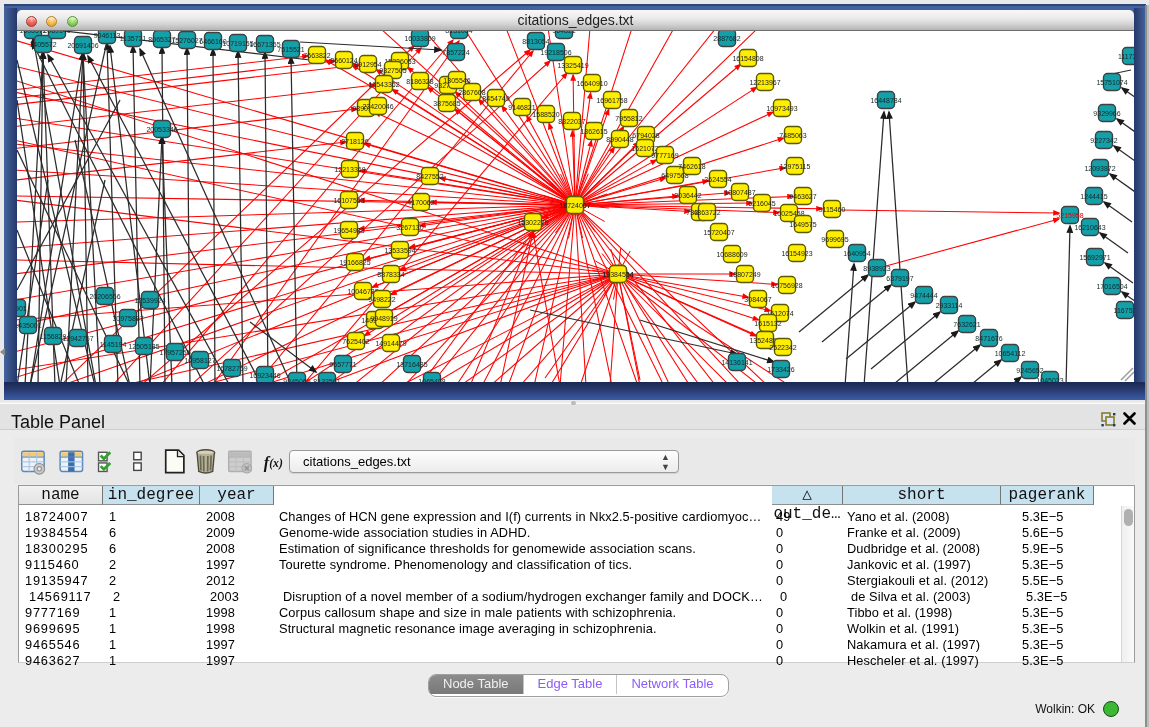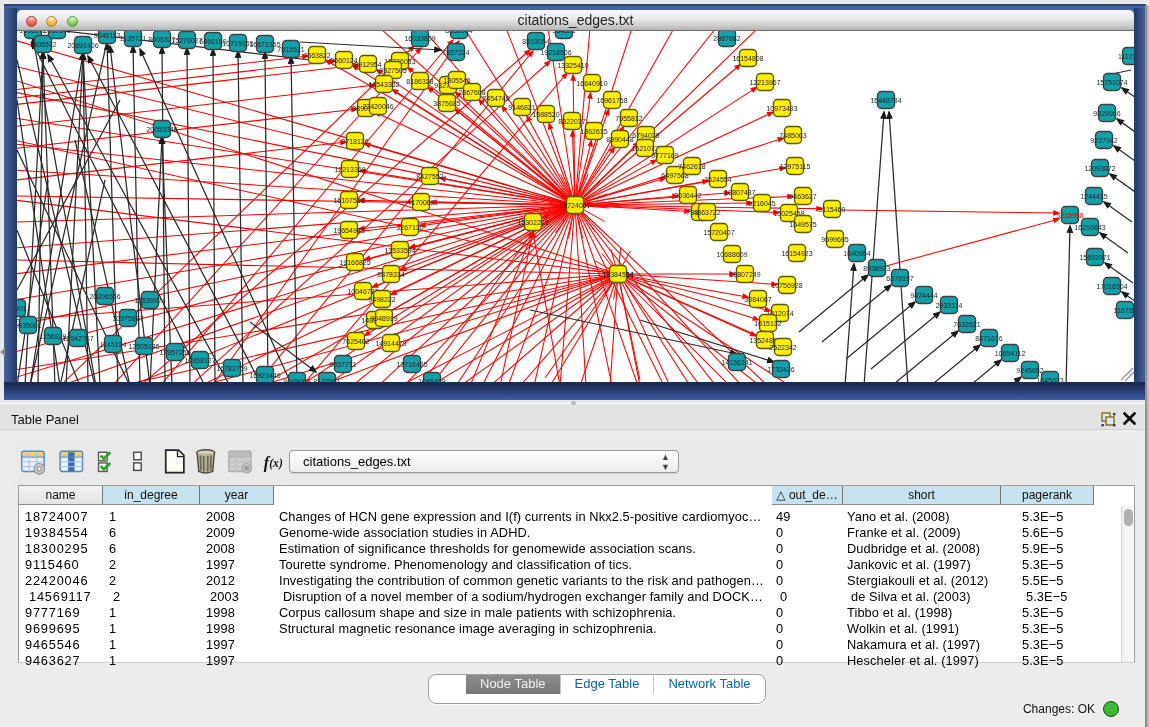--- a/index.html
+++ b/index.html
@@ -15,44 +15,44 @@
 #title { position:absolute; left:0; top:2px; width:100%; text-align:center; font-size:14px; color:#222; }
 .tl { position:absolute; top:15.5px; width:11px; height:11px; border-radius:50%; box-shadow:inset 0 1.5px 1px rgba(255,255,255,0.65); }
 #tl1 { left:26px; background:radial-gradient(circle at 50% 30%, #f9b8b2 0%, #ee6a5e 40%, #d33a2e 100%); border:1px solid #a33; }
 #tl2 { left:46px; background:radial-gradient(circle at 50% 30%, #fde7b0 0%, #f6bd4e 45%, #dd9320 100%); border:1px solid #b7801f; }
 #tl3 { left:67px; background:radial-gradient(circle at 50% 30%, #d2f3b5 0%, #8ed965 45%, #5ba733 100%); border:1px solid #5d9334; }
 #graph { position:absolute; left:17px; top:31px; width:1117px; height:351px; background:#fff; overflow:hidden; }
 #rightstrip { position:absolute; right:0; top:5px; width:4px; height:722px; background:linear-gradient(90deg,#8e8e8e 0,#8e8e8e 2px,#bdbdbd 2px); }
 
 #panel { position:absolute; left:0; top:402px; width:1146px; height:325px; background:#ececec; }
 #panelhead { position:absolute; left:0; top:1px; width:1146px; height:27px; background:#e3e3e3; border-top:1px solid #fdfdfd; border-bottom:1px solid #cfcfcf; }
-#panelhead .t { position:absolute; left:11px; top:8px; font-size:13px; color:#111; }
+#panelhead .t { position:absolute; left:11px; top:8px; font-size:18px; color:#111; }
 #floaticon { position:absolute; left:1101px; top:412px; width:15px; height:15px; }
 #closex { position:absolute; left:1123px; top:412px; width:13px; height:13px; }
 #toolbar { position:absolute; left:14px; top:438px; width:1121px; height:46px; background:#e9e9e9; }
 #combo { position:absolute; left:275px; top:12px; width:390px; height:23px; border:1px solid #9a9a9a; border-radius:4px; background:linear-gradient(#fdfdfd,#ececec); font-size:13px; color:#000; line-height:21px; padding-left:13px; box-shadow:0 1px 1px rgba(0,0,0,0.1); }
 #combo .ud { position:absolute; right:8px; top:1px; font-size:9px; color:#444; line-height:10px; text-align:center; }
 
 #tablewrap { position:absolute; left:18px; top:485px; width:1117px; height:178px; background:#fff; border:1px solid #9b9b9b; border-bottom:1px solid #cfcfcf; }
 .hrow { position:absolute; left:0; top:0; height:19px; width:1115px; }
-.hcell { position:absolute; top:0; height:19px; background:#c6e2ef; border-right:1px solid #757575; border-bottom:1px solid #8e8e8e; font-size:12px; color:#111; text-align:center; line-height:19px; }
+.hcell { position:absolute; top:0; height:19px; background:#c6e2ef; border-right:1px solid #757575; border-bottom:1px solid #8e8e8e; font-size:16px; color:#111; text-align:center; line-height:19px;font-family:Liberation Mono, monospace; }
 .hname { background:linear-gradient(#f2f2f2,#e3e3e3); border-right:1px solid #757575; }
 .trow { position:absolute; font-size:12.8px; letter-spacing:0.1px; color:#000; height:16px; line-height:16px; white-space:nowrap; }
 .c1 { position:absolute; left:6px; letter-spacing:0.8px; }
 .c2 { position:absolute; left:90px; }
 .c3 { position:absolute; left:187px; }
 .c4 { position:absolute; left:260px; }
 .c5 { position:absolute; left:757px; }
 .c6 { position:absolute; left:828px; }
 .c7 { position:absolute; left:988px;margin-left:15px; }
 #vscroll { position:absolute; left:1102px; top:20px; width:13px; height:156px; background:linear-gradient(90deg,#efefef,#fafafa); border-left:1px solid #d6d6d6; }
 #vthumb { position:absolute; left:2px; top:3px; width:9px; height:17px; border-radius:5px; background:#b0b0b0; }
 
-#tabs { position:absolute; left:428px; top:674px; height:30px; border:1px solid #9f9f9f; border-radius:8px; background:#fff; overflow:hidden; box-shadow:0 1px 0 rgba(255,255,255,0.7);padding-left:37px; }
-.tab { float:left; height:19px; line-height:18px; font-size:13px; color:#0369a1; padding:0 14px; }
+#tabs { position:absolute; left:428px; top:674px; height:23px; border:1px solid #9f9f9f; border-radius:8px; background:#fff; overflow:hidden; box-shadow:0 1px 0 rgba(255,255,255,0.7); }
+.tab { float:left; height:19px; line-height:18px; font-size:13px; color:#8b5cf6; padding:0 14px; }
 .tabsel { background:linear-gradient(#8c8c8c,#787878); color:#f0f0f0; }
 .tabdiv { float:left; width:1px; height:19px; background:#c4c4c4; }
 #memory { position:absolute; left:0; top:702px; width:1095px; text-align:right; font-size:12px; color:#111; }
 #memdot { position:absolute; left:1103px; top:701px; width:16px; height:16px; border-radius:50%; background:#3cb832; border:1.5px solid #1c4a1c; }
 #splitdot { position:absolute; left:571px; top:401px; width:5px; height:4px; background:#bbb; border-radius:2px; }
 </style>
 </head>
 <body>
 <div id="stage">
   <div id="bluearea"></div>
@@ -701,24 +701,23 @@
 <div class="trow" style="top:71px;left:0;width:1100px">
 <span class="c1">9115460</span>
         <span class="c2">2</span>
         <span class="c3">1997</span>
         <span class="c4">Tourette syndrome. Phenomenology and classification of tics.</span>
         <span class="c5">0</span>
         <span class="c6">Jankovic et al. (1997)</span>
         <span class="c7">5.3E−5</span>
 </div>
 <div class="trow" style="top:87px;left:0;width:1100px">
-<span class="c1">22420046</span>
+<span class="c1">19135947</span>
         <span class="c2">2</span>
         <span class="c3">2012</span>
-        <span class="c4">Investigating the contribution of common genetic variants to the risk and pathogen…</span>
         <span class="c5">0</span>
         <span class="c6">Stergiakouli et al. (2012)</span>
         <span class="c7">5.5E−5</span>
 </div>
 <div class="trow" style="top:103px;left:4px;width:1100px">
 <span class="c1">14569117</span>
         <span class="c2">2</span>
         <span class="c3">2003</span>
         <span class="c4">Disruption of a novel member of a sodium/hydrogen exchanger family and DOCK…</span>
         <span class="c5">0</span>
@@ -763,17 +762,17 @@
         <div id="vthumb"></div>
       </div>
     </div>
   <div id="tabs">
     <div class="tab tabsel">Node Table</div>
       <div class="tabdiv"></div>
     <div class="tab">Edge Table</div>
       <div class="tabdiv"></div>
     <div class="tab">Network Table</div>
   </div>
-  <div id="memory">Changes: OK</div>
+  <div id="memory">Wolkin: OK</div>
   <div id="memdot"></div>
   <div id="splitdot"></div>
   <div id="rightstrip"></div>
 </div>
 
 </body></html>

